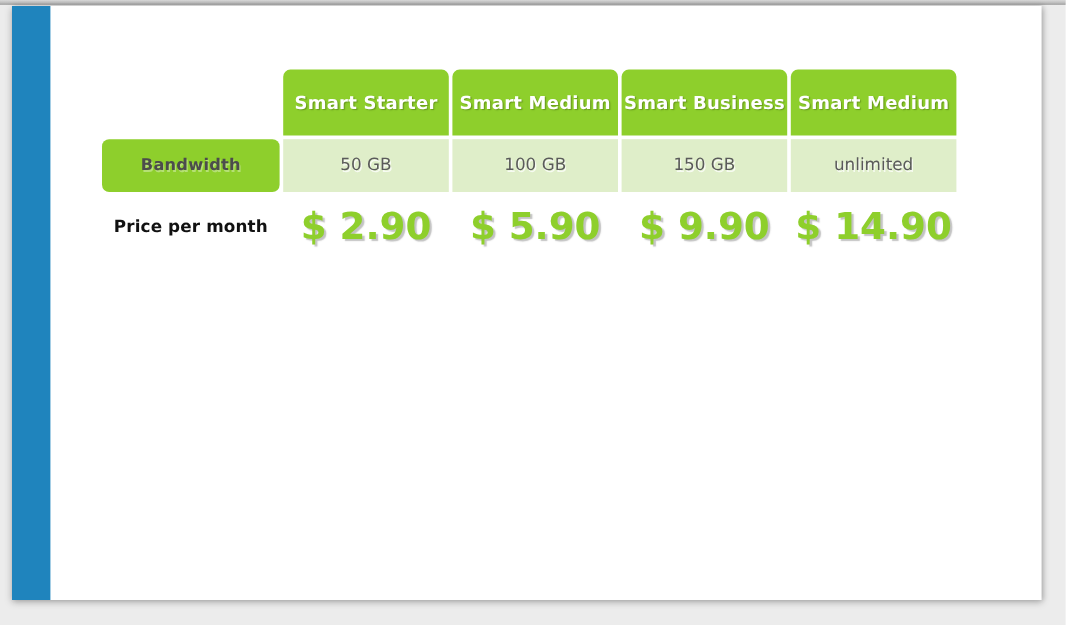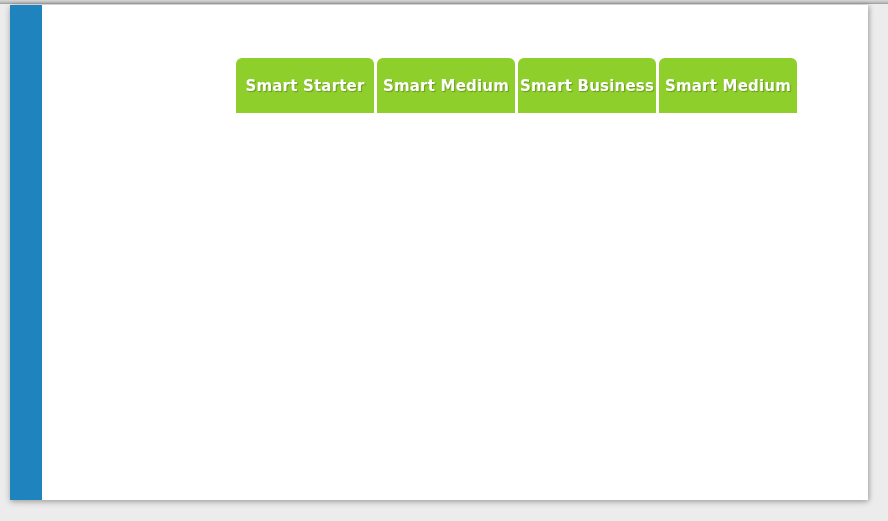--- a/index.html
+++ b/index.html
@@ -162,22 +162,36 @@
           <th class="hdr-blank"></th>
           <th class="plan-head">Smart Starter</th>
           <th class="plan-head">Smart Medium</th>
           <th class="plan-head">Smart Business</th>
           <th class="plan-head">Smart Medium</th>
         </tr>
       </thead>
 
       <tbody>
 
+        <tr>
+          <td class="feat-label">Bandwidth</td>
+          <td class="val">50 GB</td>
+          <td class="val">100 GB</td>
+          <td class="val">150 GB</td>
+          <td class="val">unlimited</td>
+        </tr>
 
 
 
 
 
+        <tr>
+          <td class="price-label">Price per month</td>
+          <td class="price-val">$ 2.90</td>
+          <td class="price-val">$ 5.90</td>
+          <td class="price-val">$ 9.90</td>
+          <td class="price-val">$ 14.90</td>
+        </tr>
       </tbody>
     </table>
   </div>
 
 </div>
 
 </body></html>

